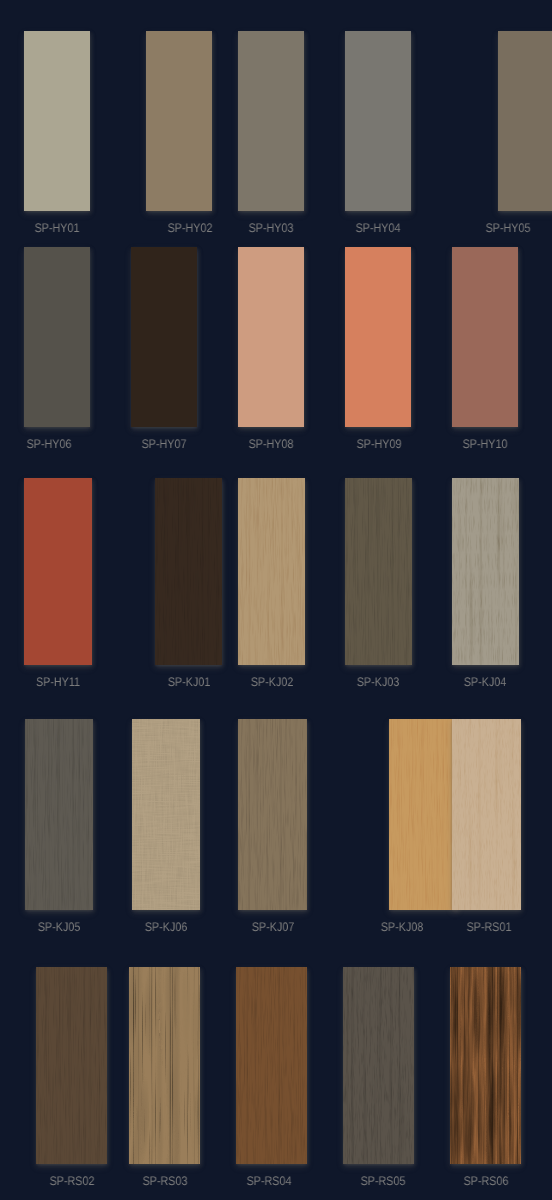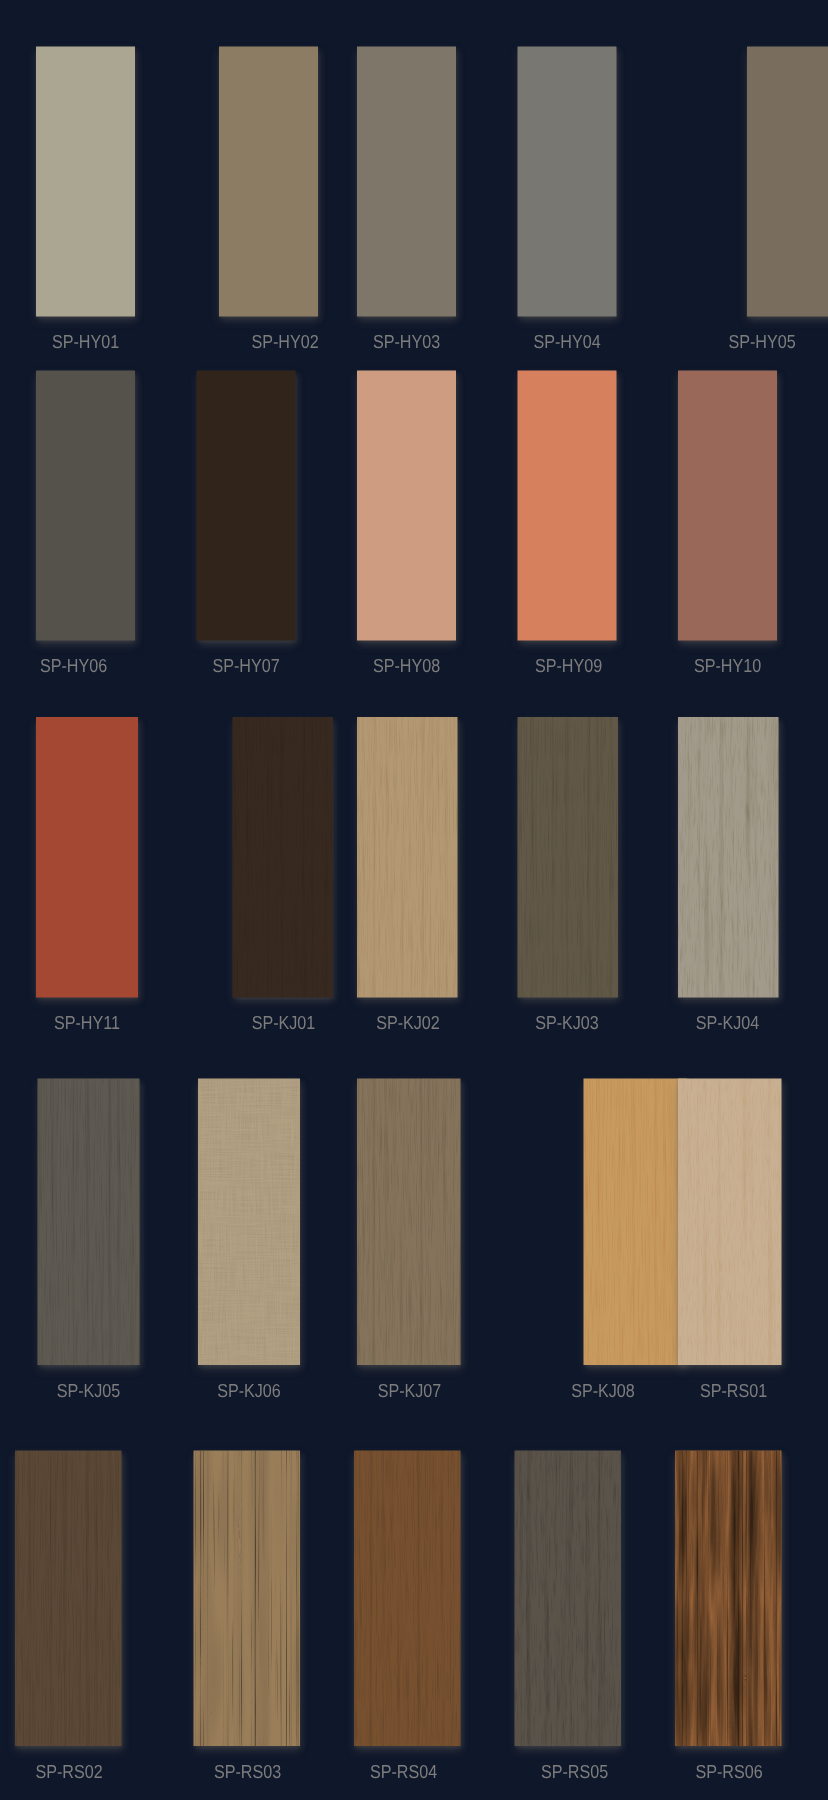--- a/index.html
+++ b/index.html
@@ -249,21 +249,21 @@
             <rect width="68.7" height="191" filter="url(#fGrainMed2)" fill="#808080"></rect>
           </svg>
           <svg class="tex" width="68.7" height="191" viewBox="0 0 68.7 191" preserveAspectRatio="none" style="mix-blend-mode:overlay;opacity:0.28">
             <rect width="68.7" height="191" filter="url(#fRoughFine)" fill="#808080"></rect>
           </svg>
         </div>
     <div class="label" style="top:202px;">SP-RS01</div>
    </div>
   </div>
   <div class="row" style="top:967px;">
-   <div class="cell" style="left:10px;width:71.0px;">
+   <div class="cell" style="left:36px;width:71.0px;">
     <div class="chip" style="width: 71px; height: 197px; background-color: rgb(91, 72, 54);">
           <svg class="tex" width="71.0" height="197" viewBox="0 0 71.0 197" preserveAspectRatio="none" style="mix-blend-mode:overlay;opacity:0.34">
             <rect width="71.0" height="197" filter="url(#fGrainFine)" fill="#808080"></rect>
           </svg>
           <svg class="tex" width="71.0" height="197" viewBox="0 0 71.0 197" preserveAspectRatio="none" style="mix-blend-mode:overlay;opacity:0.3">
             <rect width="71.0" height="197" filter="url(#fFineStreak)" fill="#808080"></rect>
           </svg>
         </div>
     <div class="label" style="top:208px;">SP-RS02</div>
    </div>

